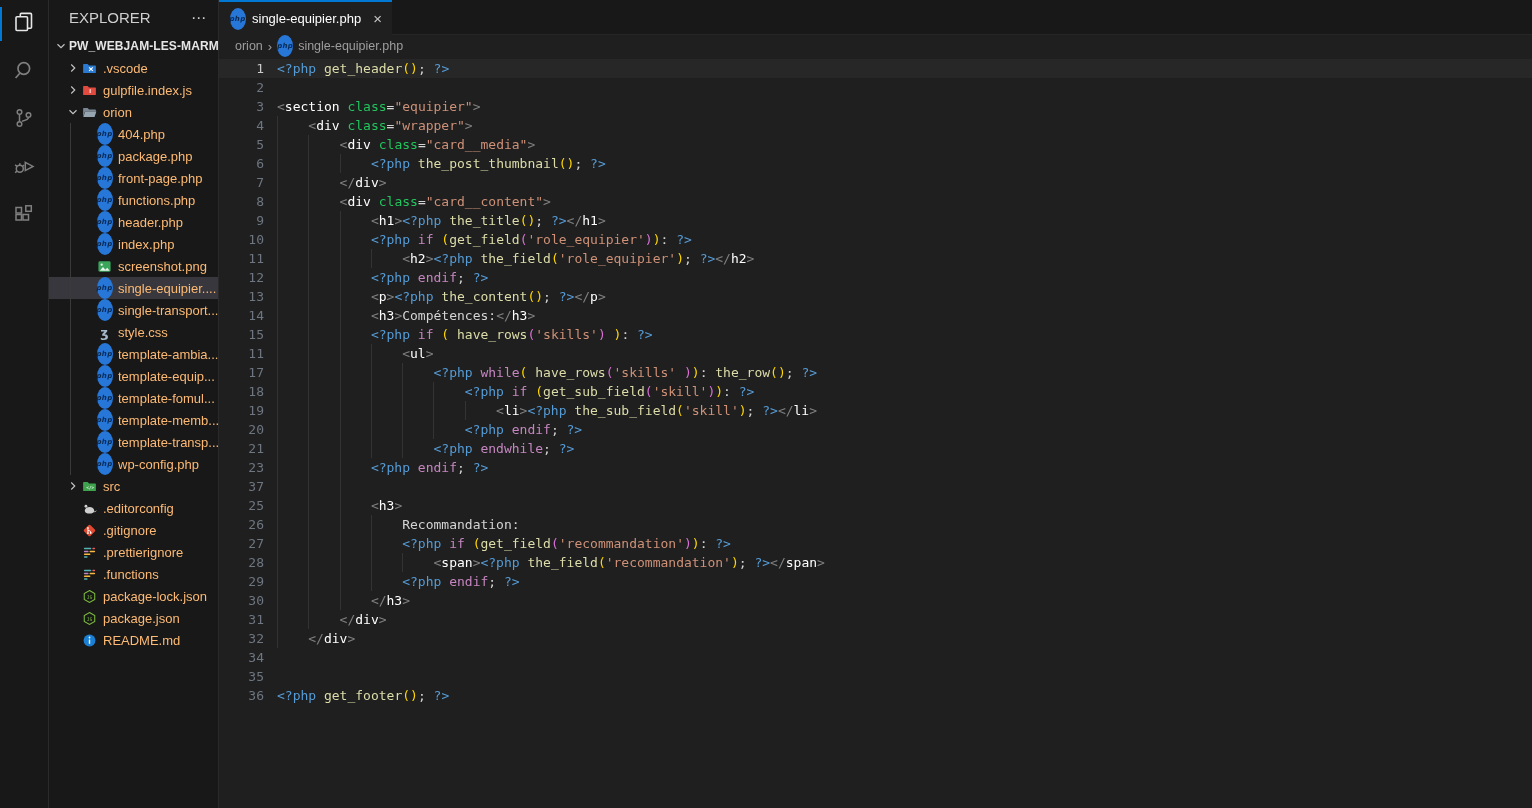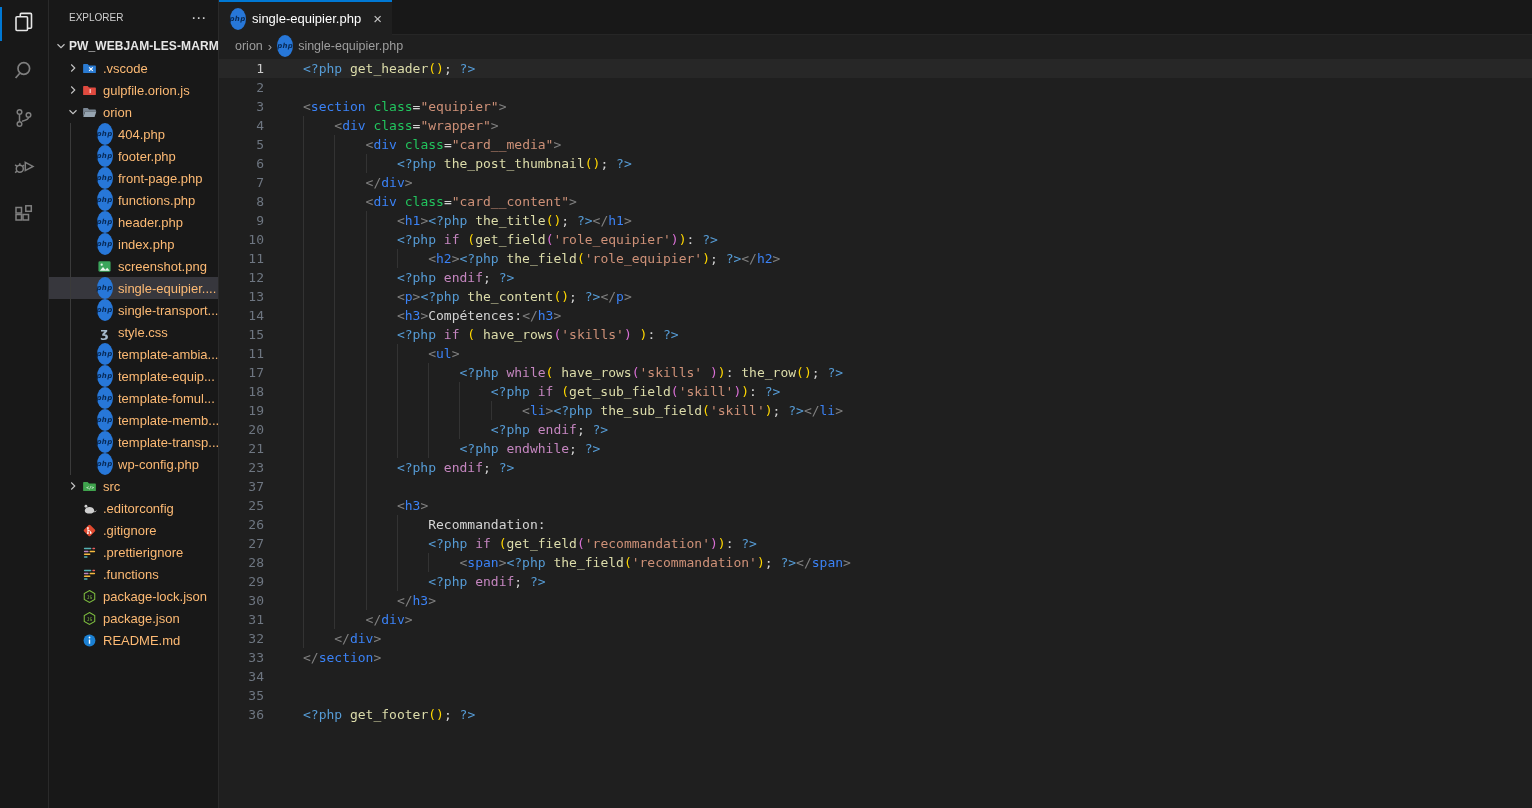--- a/index.html
+++ b/index.html
@@ -13,21 +13,21 @@
   .ab-item{width:48px;height:48px;display:flex;align-items:center;justify-content:center;
            color:#7f7f7f;position:relative;cursor:pointer}
   .ab-item.active{color:#e7e7e7}
   .ab-item.active::before{content:"";position:absolute;left:0;top:7px;bottom:7px;width:2px;background:#0078d4}
   .ab-item svg{width:24px;height:24px}
 
   
   .sidebar{width:169px;flex:none;background:#181818;border-right:1px solid #2a2a2a;
            display:flex;flex-direction:column;font-size:13px}
   .sb-head{height:35px;flex:none;display:flex;align-items:center;padding:0 10px 0 20px}
-  .sb-title{font-size:10px;color:#cfcfcf}
+  .sb-title{font-size:15px;color:#cfcfcf}
   .sb-dots{margin-left:auto;color:#cfcfcf;font-size:15px;cursor:pointer;padding:0 2px;line-height:1}
   .trow{height:22px;display:flex;align-items:center;cursor:pointer;white-space:nowrap;overflow:hidden}
   .trow.root{padding-left:4px}
   .rootlabel{font-weight:700;font-size:12px;color:#e6e6e6;letter-spacing:.1px}
   .trow.d1{padding-left:16px}
   .trow.d2{padding-left:47px;position:relative}
   .trow.d2::before{content:"";position:absolute;left:21px;top:0;bottom:0;width:1px;background:#3a3a3a}
   .trow.sel{background:#37373d}
   .spacer{width:16px;flex:none}
   .chev{width:16px;height:16px;flex:none;display:flex;align-items:center;justify-content:center;color:#c5c5c5}
@@ -55,33 +55,33 @@
   .crumbs{height:22px;flex:none;display:flex;align-items:center;padding-left:16px;
           font-size:12.5px;color:#9d9d9d;gap:5px}
   .crumbs .fi{margin-right:0;width:16px}
   .crumb{cursor:pointer}
   .crumb-sep{color:#9d9d9d;font-size:13px}
 
   .code{flex:1;padding-top:2px;overflow:hidden}
   .cline{display:flex;height:19px;line-height:19px;
          font-family:"DejaVu Sans Mono","Liberation Mono",monospace;font-size:13px}
   .ln{width:45px;flex:none;text-align:right;color:#6e7681}
-  .lc{margin-left:39px;white-space:pre}
+  .lc{margin-left:13px;white-space:pre}
   .cline.cur{background:rgba(255,255,255,.04)}
   .cline.cur .ln{color:#cccccc}
   .gd{display:inline-block;width:4ch;height:19px;vertical-align:top;
       background:linear-gradient(90deg,#333 1px,transparent 1px)}
 
   
   .tk-t{color:#569cd6}  
   .tk-k{color:#c586c0}  
   .tk-f{color:#dcdcaa}  
   .tk-s{color:#ce9178}  
   .tk-g{color:#808080}  
-  .tk-n{color:#3b82f6}  
+  .tk-n{color:#ffffff}  
   .tk-a{color:#22c55e}  
   .tk-w{color:#d4d4d4}  
   .tk-b1{color:#ffd700} 
   .tk-b2{color:#da70d6} 
 </style>
 </head>
 <body>
 
 <div class="app">
 
@@ -156,21 +156,21 @@
             <svg viewBox="0 0 16 16" fill="none" stroke="currentColor" stroke-width="1.3">
               <path d="M6 4l4 4-4 4"></path>
             </svg>
           </span>
           <span class="fi">
             <svg viewBox="0 0 16 16">
               <path d="M1.2 3.9c0-.4.3-.7.7-.7h4.1l1.5 1.7h6.6c.4 0 .7.3.7.7v6.6c0 .4-.3.7-.7.7H1.9c-.4 0-.7-.3-.7-.7z" fill="#e04a3f"></path>
               <path d="M8.7 6.5v4.2" stroke="#fff" stroke-width="1"></path>
             </svg>
           </span>
-          <span class="tlabel">gulpfile.orion.js</span>
+          <span class="tlabel">gulpfile.index.js</span>
         </div>
         <div class="trow d1">
           <span class="chev exp">
             <svg viewBox="0 0 16 16" fill="none" stroke="currentColor" stroke-width="1.3">
               <path d="M6 4l4 4-4 4"></path>
             </svg>
           </span>
           <span class="fi">
             <svg viewBox="0 0 16 16">
               <path d="M1.2 3.9c0-.4.3-.7.7-.7h4.1l1.5 1.7h6.6c.4 0 .7.3.7.7v1.2H3.2l-2 5.8z" fill="#7b8794"></path>
@@ -182,21 +182,21 @@
         <div class="trow d2">
           <span class="fi">
             <span class="php-i">php</span>
           </span>
           <span class="tlabel">404.php</span>
         </div>
         <div class="trow d2">
           <span class="fi">
             <span class="php-i">php</span>
           </span>
-          <span class="tlabel">footer.php</span>
+          <span class="tlabel">package.php</span>
         </div>
         <div class="trow d2">
           <span class="fi">
             <span class="php-i">php</span>
           </span>
           <span class="tlabel">front-page.php</span>
         </div>
         <div class="trow d2">
           <span class="fi">
             <span class="php-i">php</span>
@@ -519,24 +519,20 @@
         </div>
         <div class="cline">
           <span class="ln">31</span>
           <span class="lc"><span class="gd"></span><span class="gd"></span><span class="tk-g">&lt;/</span><span class="tk-n">div</span><span class="tk-g">&gt;</span></span>
         </div>
         <div class="cline">
           <span class="ln">32</span>
           <span class="lc"><span class="gd"></span><span class="tk-g">&lt;/</span><span class="tk-n">div</span><span class="tk-g">&gt;</span></span>
         </div>
         <div class="cline">
-          <span class="ln">33</span>
-          <span class="lc"><span class="tk-g">&lt;/</span><span class="tk-n">section</span><span class="tk-g">&gt;</span></span>
-        </div>
-        <div class="cline">
           <span class="ln">34</span>
           <span class="lc"></span>
         </div>
         <div class="cline">
           <span class="ln">35</span>
           <span class="lc"></span>
         </div>
         <div class="cline">
           <span class="ln">36</span>
           <span class="lc"><span class="tk-t">&lt;?php </span><span class="tk-f">get_footer</span><span class="tk-b1">()</span><span class="tk-w">; </span><span class="tk-t">?&gt;</span></span>

